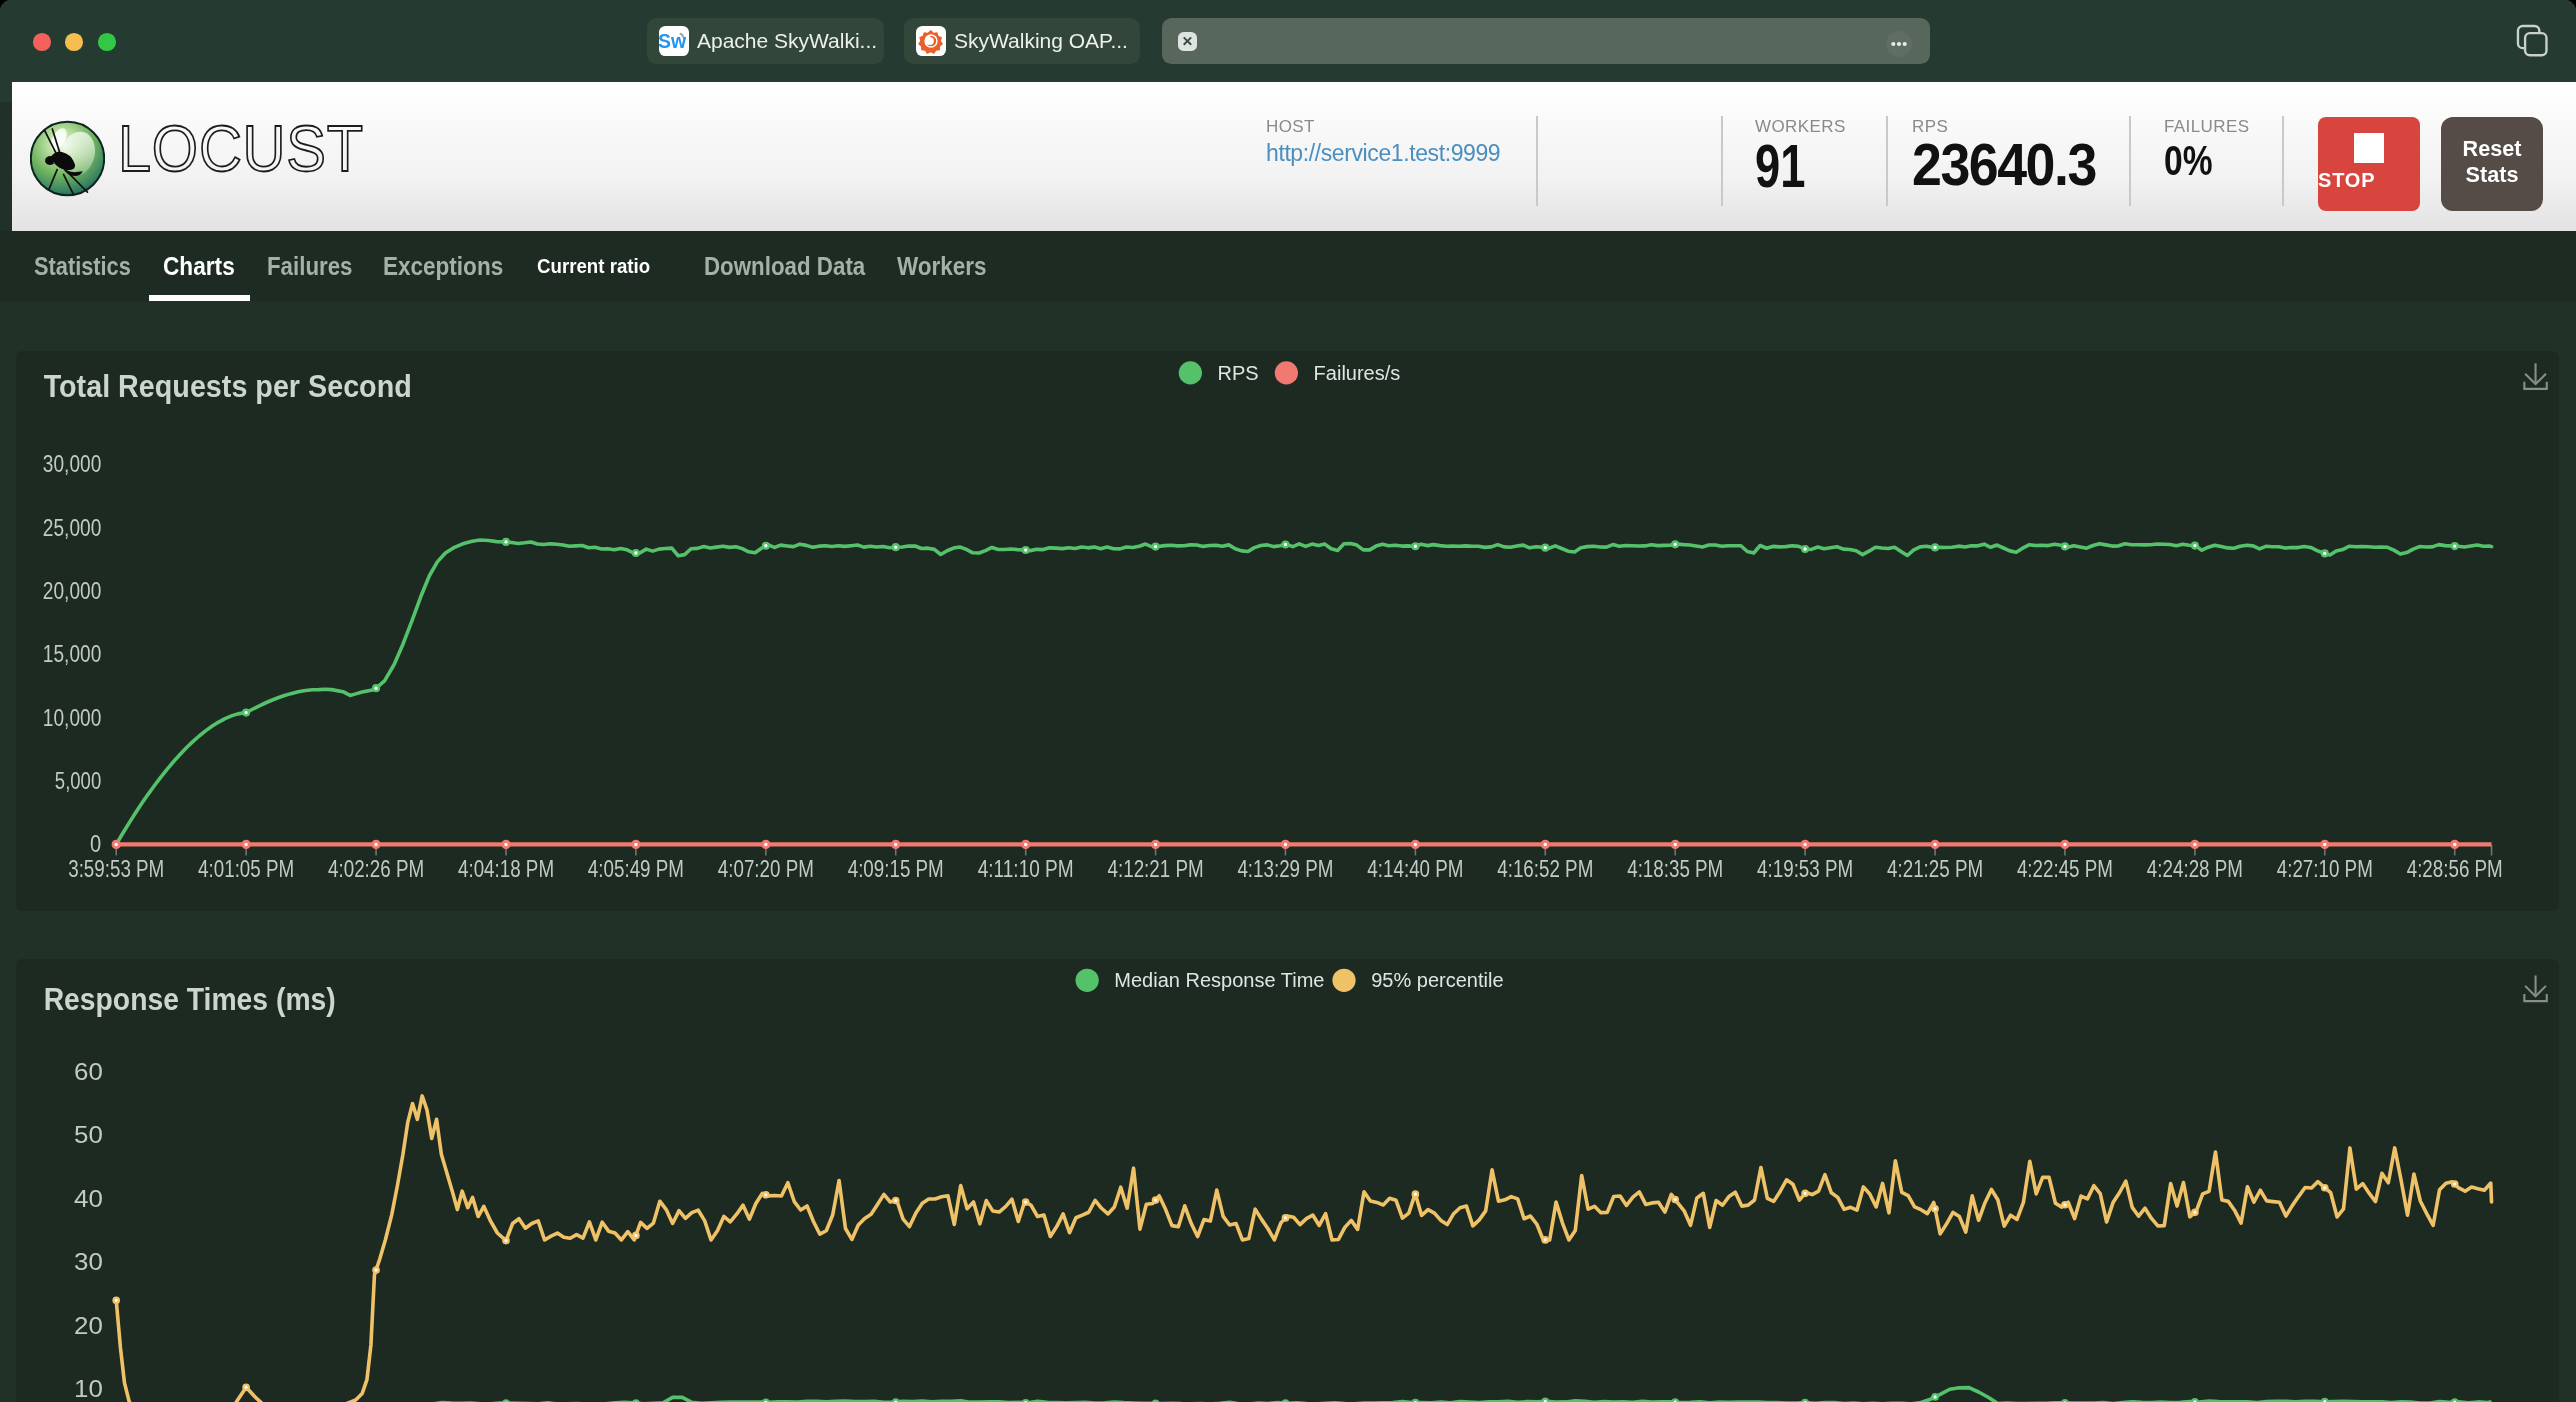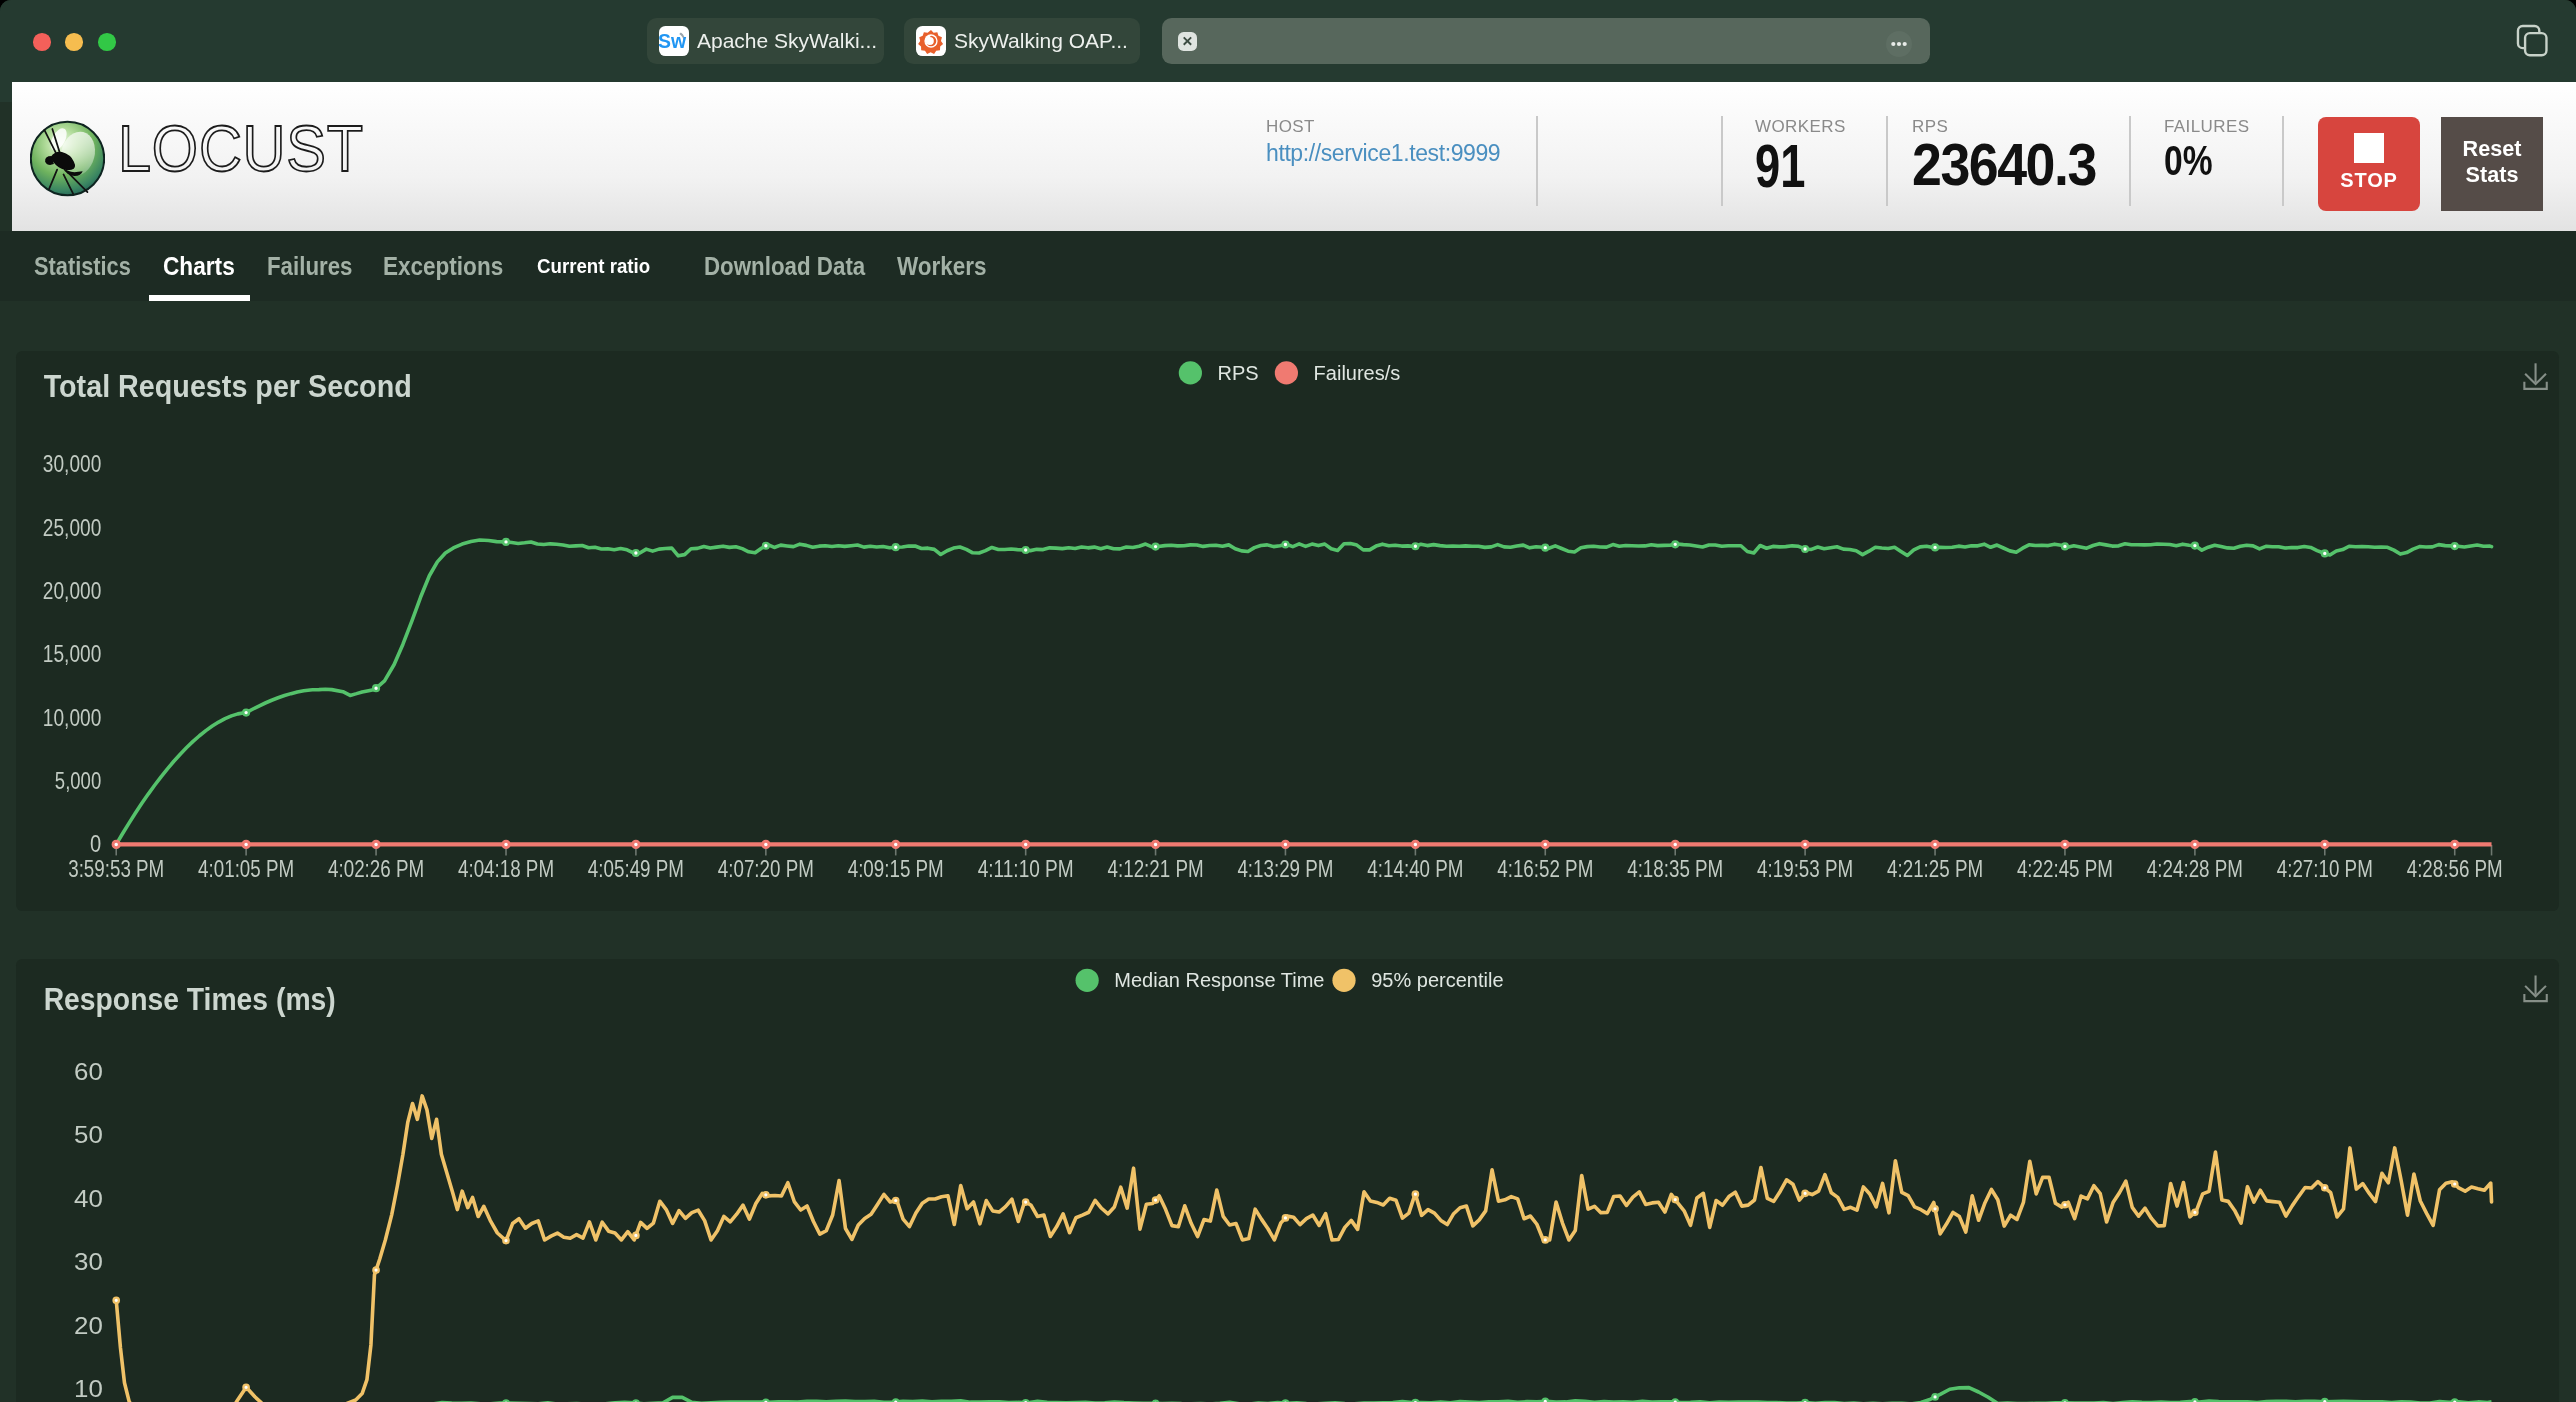--- a/index.html
+++ b/index.html
@@ -99,25 +99,25 @@
     <div class="col" style="left:1900px">
       <div class="lbl" style="margin-top:35px">RPS</div>
       <div style="font-size:59px;line-height:59px;font-weight:bold;color:#111;margin-top:-0.8px;letter-spacing:-1.6px;transform:scaleX(0.91);transform-origin:left">23640.3</div>
     </div>
     <div class="hdiv" style="left:2117px"></div>
     <div class="col" style="left:2152px">
       <div class="lbl" style="margin-top:35px">FAILURES</div>
       <div style="font-size:42px;line-height:42px;font-weight:bold;color:#111;margin-top:3.2px;transform:scaleX(0.8);transform-origin:left">0%</div>
     </div>
     <div class="hdiv" style="left:2270px"></div>
-    <div style="position:absolute;left:2306px;top:35px;width:102px;height:94px;background:#d7453e;border-radius:8px;text-align:center">
+    <div style="position:absolute;left:2306px;top:35px;width:102px;height:94px;background:#d7453e;border-radius:8px;text-align:left">
       <div style="width:30px;height:30px;background:#fff;margin:16px auto 6.4px"></div>
       <div style="color:#fff;font-size:20px;font-weight:bold;letter-spacing:0.8px">STOP</div>
     </div>
-    <div style="position:absolute;left:2429px;top:35px;width:102px;height:94px;background:#554c48;border-radius:0;color:#fff;font-size:21.6px;font-weight:bold;text-align:center;padding-top:19px;line-height:26.4px">Reset<br>Stats</div>
+    <div style="position:absolute;left:2429px;top:35px;width:102px;height:94px;background:#554c48;border-radius:12px;color:#fff;font-size:21.6px;font-weight:bold;text-align:center;padding-top:19px;line-height:26.4px">Reset<br>Stats</div>
   </div>
   <div id="nav">
       <div style="position:absolute;left:34px;top:0;height:70px;line-height:70px;font-size:25px;font-weight:bold;color:#a3b1a6;white-space:nowrap"><span style="display:inline-block;transform:scaleX(0.871);transform-origin:left">Statistics</span></div>
 <div style="position:absolute;left:163px;top:0;height:70px;line-height:70px;font-size:25px;font-weight:bold;color:#fff;white-space:nowrap"><span style="display:inline-block;transform:scaleX(0.906);transform-origin:left">Charts</span></div>
 <div style="position:absolute;left:267px;top:0;height:70px;line-height:70px;font-size:25px;font-weight:bold;color:#a3b1a6;white-space:nowrap"><span style="display:inline-block;transform:scaleX(0.892);transform-origin:left">Failures</span></div>
 <div style="position:absolute;left:383px;top:0;height:70px;line-height:70px;font-size:25px;font-weight:bold;color:#a3b1a6;white-space:nowrap"><span style="display:inline-block;transform:scaleX(0.901);transform-origin:left">Exceptions</span></div>
 <div style="position:absolute;left:537px;top:0;height:70px;line-height:70px;font-size:21px;font-weight:bold;color:#ffffff;white-space:nowrap"><span style="display:inline-block;transform:scaleX(0.890);transform-origin:left">Current ratio</span></div>
 <div style="position:absolute;left:704px;top:0;height:70px;line-height:70px;font-size:25px;font-weight:bold;color:#a3b1a6;white-space:nowrap"><span style="display:inline-block;transform:scaleX(0.893);transform-origin:left">Download Data</span></div>
 <div style="position:absolute;left:897px;top:0;height:70px;line-height:70px;font-size:25px;font-weight:bold;color:#a3b1a6;white-space:nowrap"><span style="display:inline-block;transform:scaleX(0.899);transform-origin:left">Workers</span></div>
 <div style="position:absolute;left:149px;top:64px;width:101px;height:6.4px;background:#fff"></div>

